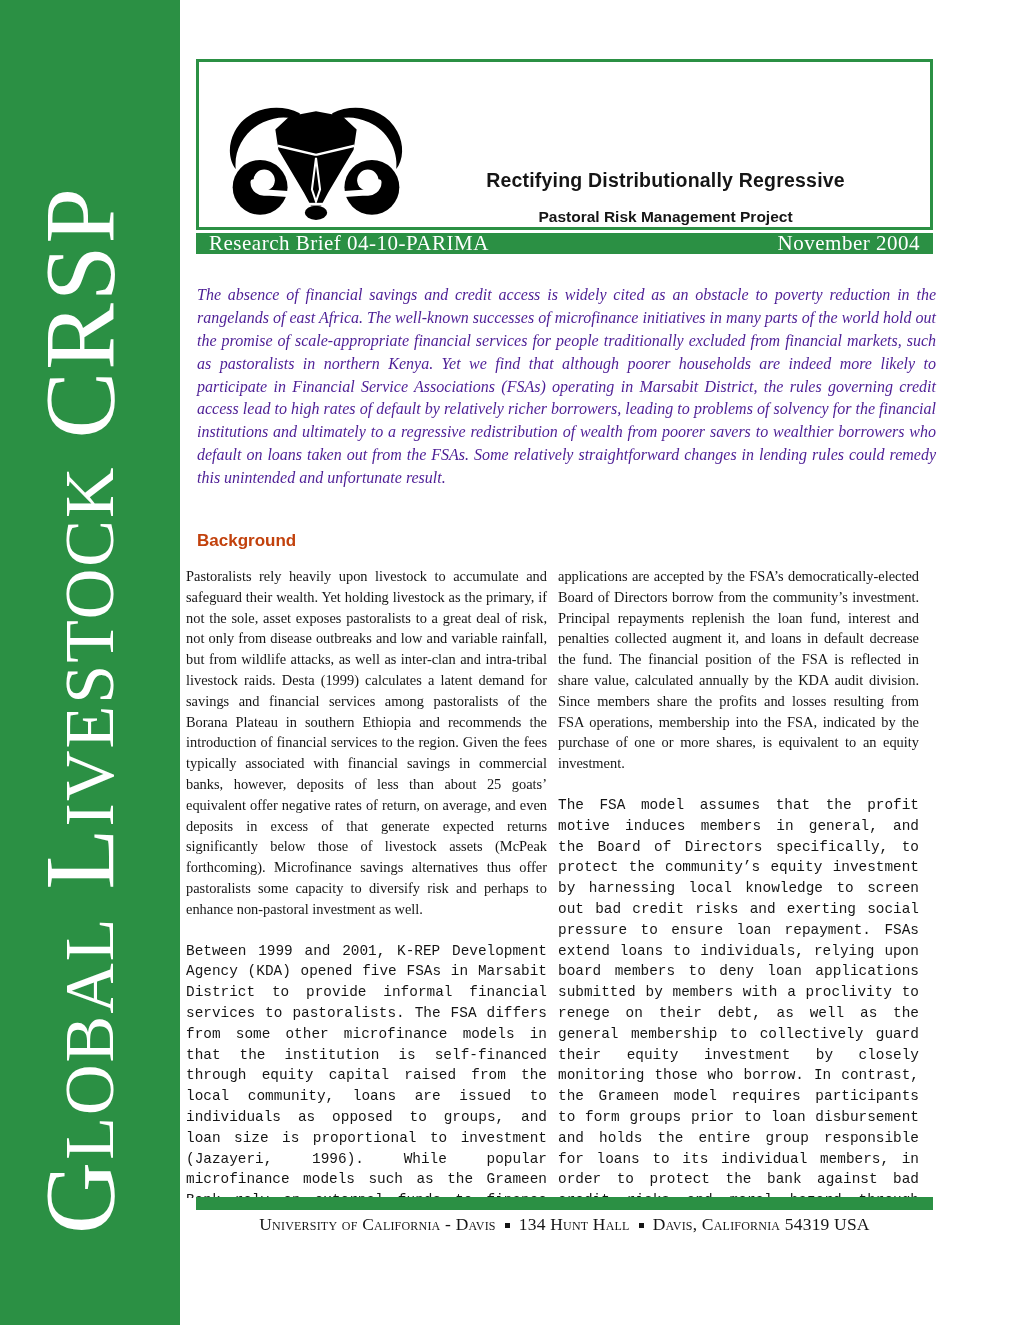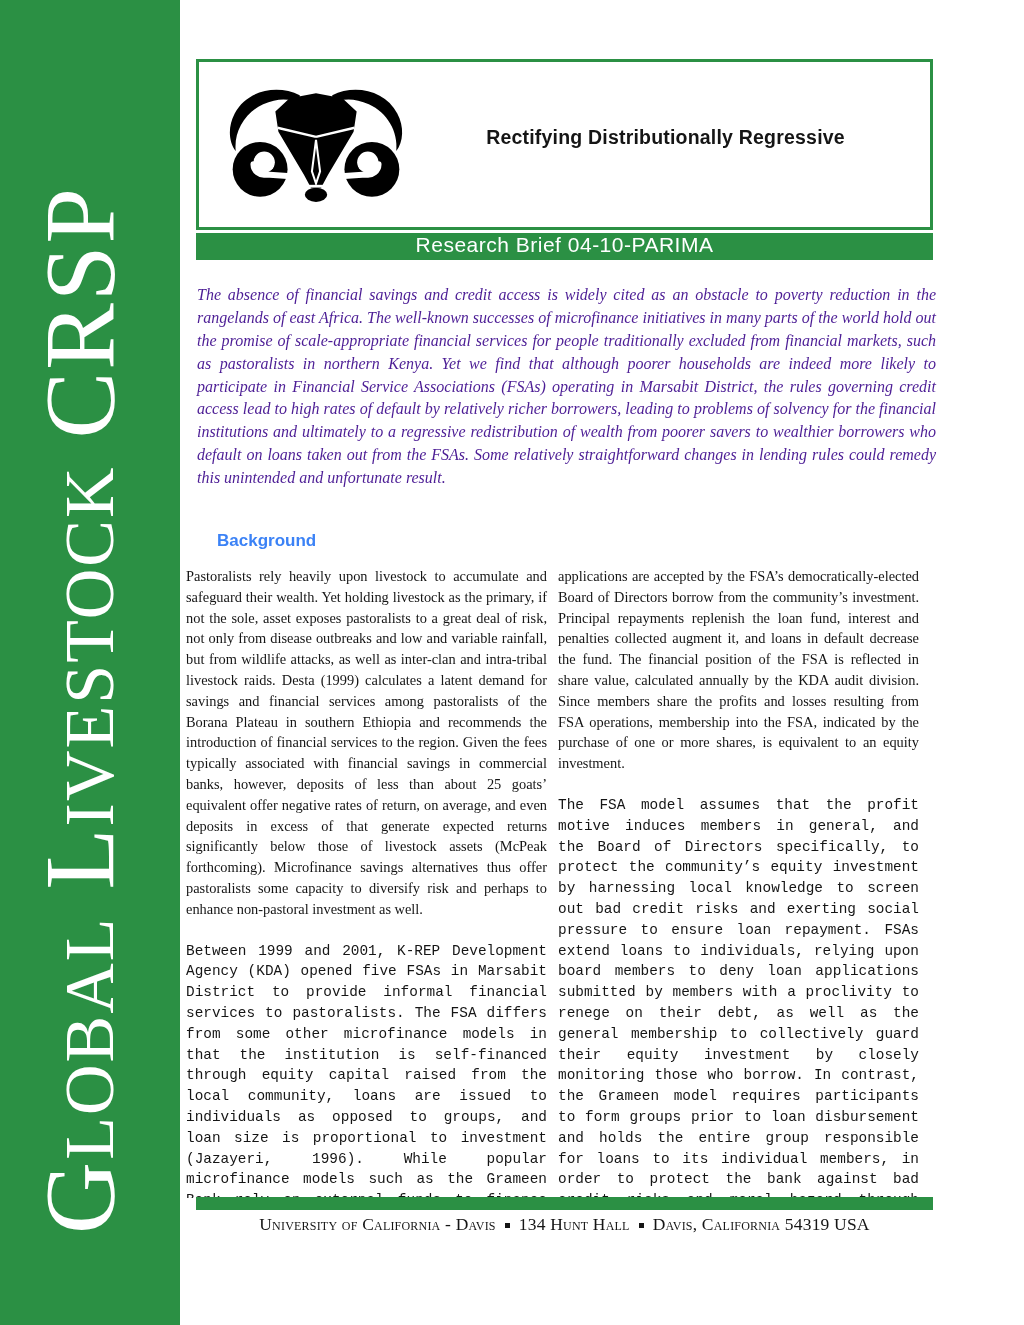--- a/index.html
+++ b/index.html
@@ -20,50 +20,49 @@
     white-space:nowrap;
     font-family:"Liberation Serif", serif;
     font-variant:small-caps;
     font-size:100px; line-height:1.0; letter-spacing:2px;
     color:#ffffff;
   }
   
   .header-box {
     position:absolute; left:196px; top:59px; width:737px; height:171px;
     border:3px solid #2B9044; background:#fff;
-    display:flex; align-items:center;
+    display:flex; align-items:flex-end;
   }
   .logo-wrap { flex:0 0 auto; margin-left:14px; margin-top:2px; width:206px; height:126px; }
   .title-block {
     flex:1 1 auto; text-align:center; padding-right:18px;
     font-family:"Liberation Sans", sans-serif; font-weight:bold; color:#151515;
   }
   .title-line { font-size:19.5px; line-height:24px; letter-spacing:0.2px; }
   .author-block { margin-top:15px; }
   .author-line { font-size:15.5px; line-height:20px; }
   
   .brief-bar {
-    position:absolute; left:196px; top:233px; width:737px; height:27px;
+    position:absolute; left:196px; top:233px; width:737px; height:21px;
     background:#2B9044; color:#fff;
     display:flex; justify-content:space-between; align-items:center;
     padding:0 13px;
-    font-family:Liberation Sans, sans-serif; font-size:21px; letter-spacing:0.5px;flex-direction:column;
+    font-family:Liberation Serif, serif; font-size:21px; letter-spacing:0.5px;
   }
   
   .abstract {
     position:absolute; left:197px; top:284px; width:739px;
     font-style:italic; font-size:16px; line-height:1.43; text-align:justify;
     color:#4c1d95;
   }
   
   .background-heading {
     position:absolute; left:197px; top:531px;
     font-family:"Liberation Sans", sans-serif; font-weight:bold; font-size:17px;
-    color:#3b82f6;
-    margin-left:20px;
+    color:#c2410c;
   }
   .columns {
     position:absolute; left:186px; top:566px; width:737px; height:632px;
     display:flex; gap:11px; overflow:hidden;
   }
   .col { width:361px; font-size:14.4px; line-height:20.8px; text-align:justify; color:#151515; }
   .col p + p { margin-top:21px;font-family:Liberation Mono, monospace; }
   
   .footer-bar {
     position:absolute; left:196px; top:1197px; width:737px; height:13px;
@@ -118,27 +117,28 @@
 
           <path d="M100 56 L96 87 L100 99 L104 87 Z" stroke-width="2"></path>
 
           <path d="M89 101.5 L111 101.5" stroke-width="2.6"></path>
         </g>
       </svg>
     </div>
     <div class="title-block">
       <div class="title-line">Rectifying Distributionally Regressive</div>
       <div class="author-block">
+        <div class="author-line">Pastoral Risk Management Project</div>
       </div>
     </div>
   </div>
 
   <div class="brief-bar">
     <span>Research Brief 04-10-PARIMA</span>
-    <span>August 2004</span>
+    <span>November 2004</span>
   </div>
 
   <div class="abstract">The absence of financial savings and credit access is widely cited as an obstacle to poverty reduction in the rangelands of east Africa.  The well-known successes of microfinance initiatives in many parts of the world hold out the promise of scale-appropriate financial services for people traditionally excluded from financial markets, such as pastoralists in northern Kenya.  Yet we find that although poorer households are indeed more likely to participate in Financial Service Associations (FSAs) operating in Marsabit District, the rules governing credit access lead to high rates of default by relatively richer borrowers, leading to problems of solvency for the financial institutions and ultimately to a regressive redistribution of wealth from poorer savers to wealthier borrowers who default on loans taken out from the FSAs.  Some relatively straightforward changes in lending rules could remedy this unintended and unfortunate result.</div>
 
   <div class="background-heading">Background</div>
 
   <div class="columns">
     <div class="col">
       <p>Pastoralists rely heavily upon livestock to accumulate and safeguard their wealth.  Yet holding livestock as the primary, if not the sole, asset exposes pastoralists to a great deal of risk, not only from disease outbreaks and low and variable rainfall, but from wildlife attacks, as well as inter-clan and intra-tribal livestock raids.  Desta (1999) calculates a latent demand for savings and financial services among pastoralists of the Borana Plateau in southern Ethiopia and recommends the introduction of financial services to the region.  Given the fees typically associated with financial savings in commercial banks, however, deposits of less than about 25 goats’ equivalent offer negative rates of return, on average, and even deposits in excess of that generate expected returns significantly below those of livestock assets (McPeak forthcoming).  Microfinance savings alternatives thus offer pastoralists some capacity to diversify risk and perhaps to enhance non-pastoral investment as well.</p>
       <p>Between 1999 and 2001, K-REP Development Agency (KDA) opened five FSAs in Marsabit District to provide informal financial services to pastoralists.  The FSA differs from some other microfinance models in that the institution is self-financed through equity capital raised from the local community, loans are issued to individuals as opposed to groups, and loan size is proportional to investment (Jazayeri, 1996).  While popular microfinance models such as the Grameen Bank rely on external funds to finance loans, FSAs raise capital by selling equity shares to the local community.  Members whose loan</p>

